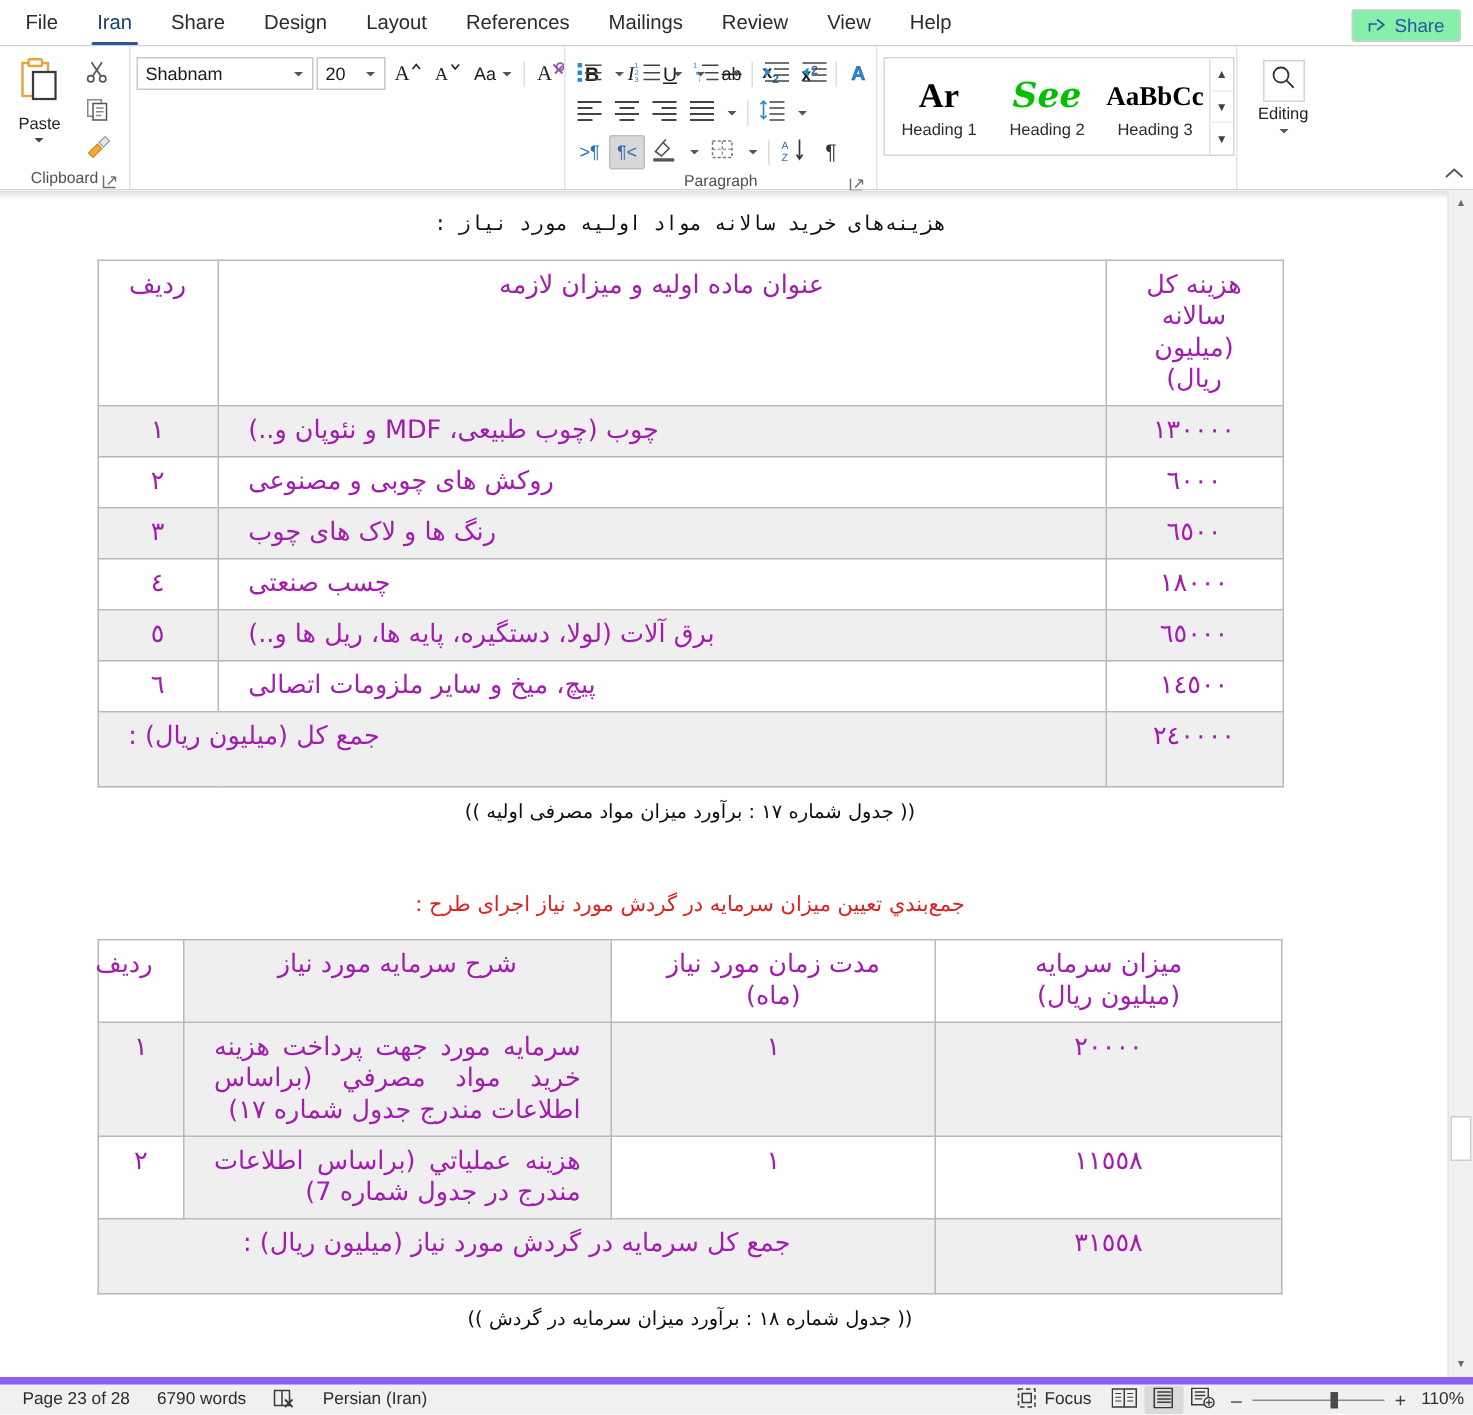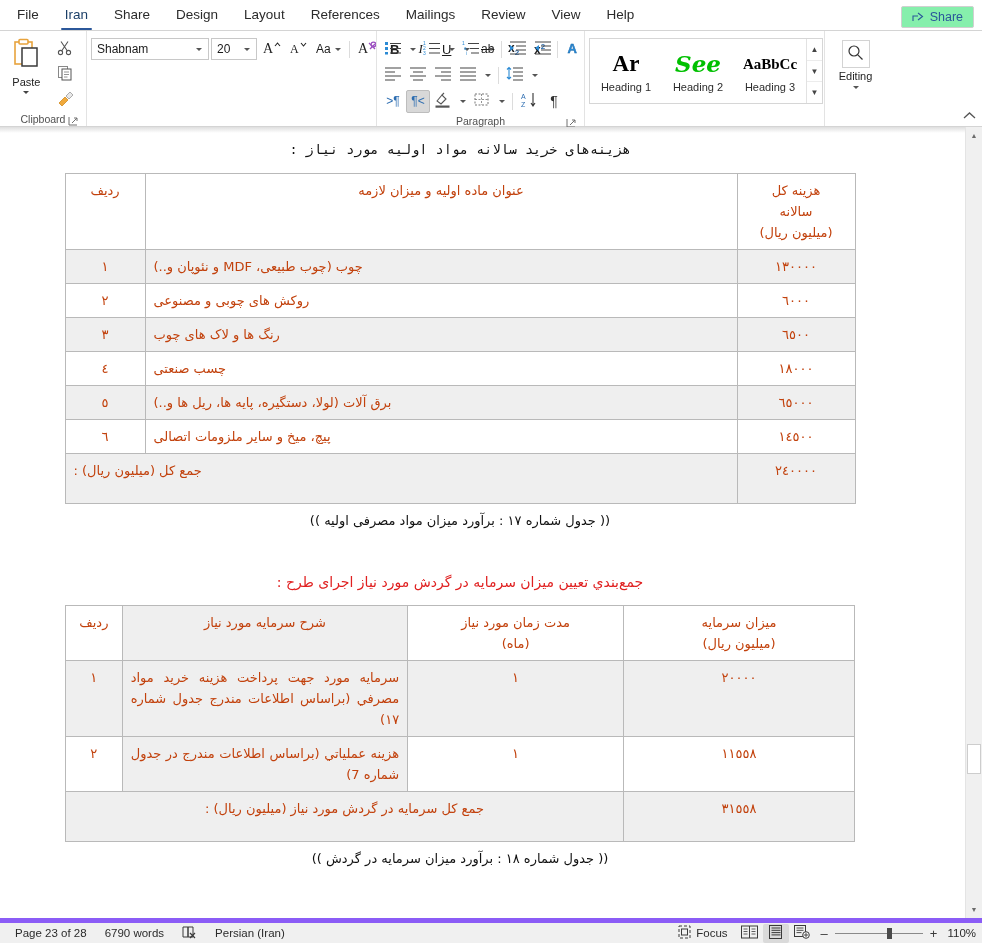--- a/index.html
+++ b/index.html
@@ -125,21 +125,21 @@
     position:absolute; left:0; top:0; width:955px; background:#fff;
     padding: 14px 80px 0 45px;
     direction: rtl;
     font-family: "DejaVu Sans", "Liberation Sans", sans-serif;
   }
   .h-red { color:#e02020; font-size:14px; text-align:center; margin: 0 0 16px 0; line-height:20px; }
   .p-lead { color:#111; font-size:13.5px; text-align:center; margin: 0 0 12px 0; line-height:20px;font-family:Liberation Mono, monospace; }
 
   table.wtab { border-collapse: collapse; width: 790px; margin: 0 auto; direction: rtl; table-layout: fixed; }
   table.wtab td, table.wtab th {
-    border: 1px solid #b9b9b9; padding: 6px 8px; font-size: 13px; color:#c2410c;
+    border: 1px solid #b9b9b9; padding: 6px 20px; font-size: 17px; color:#a21caf;
     vertical-align: top; font-weight: normal; line-height: 21px;
   }
   table.wtab .shade { background:#efefef; }
   .c-num { text-align:center; }
   .c-right { text-align:left; }
   .cap { text-align:center; font-size:13px; color:#111; margin: 9px 0 0 0; }
   .gap-lg { height: 44px; }
 
   
   .t1 .w-cost { width:118px; }
@@ -496,21 +496,21 @@
         <div class="style-gallery">
           <div class="style-item">
             <div class="style-prev" style="font-family:'Liberation Serif',serif;font-weight:bold;color:#000">Ar</div>
             <div class="style-name">Heading 1</div>
           </div>
           <div class="style-item">
             <div class="style-prev" style="font-family:'DejaVu Serif',serif;font-style:italic;color:#00c000;font-weight:bold">See</div>
             <div class="style-name">Heading 2</div>
           </div>
           <div class="style-item">
-            <div class="style-prev" style="font-family:'Liberation Serif',serif;font-weight:bold;color:#000;font-size:15px">AaBbCc</div>
+            <div class="style-prev" style="font-family:'Liberation Serif',serif;font-weight:bold;color:#000;font-size:18px">AaBbCc</div>
             <div class="style-name">Heading 3</div>
           </div>
           <div class="style-scroll">
             <div class="ss-b">▲</div>
             <div class="ss-b">▼</div>
             <div class="ss-b">▼</div>
           </div>
         </div>
       </div>
       <div class="group-label">

